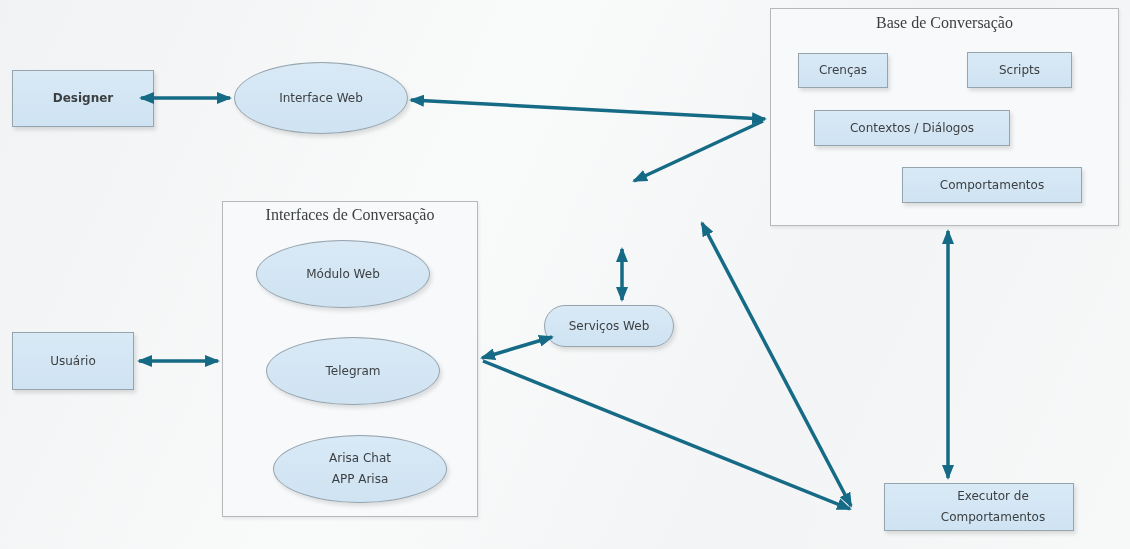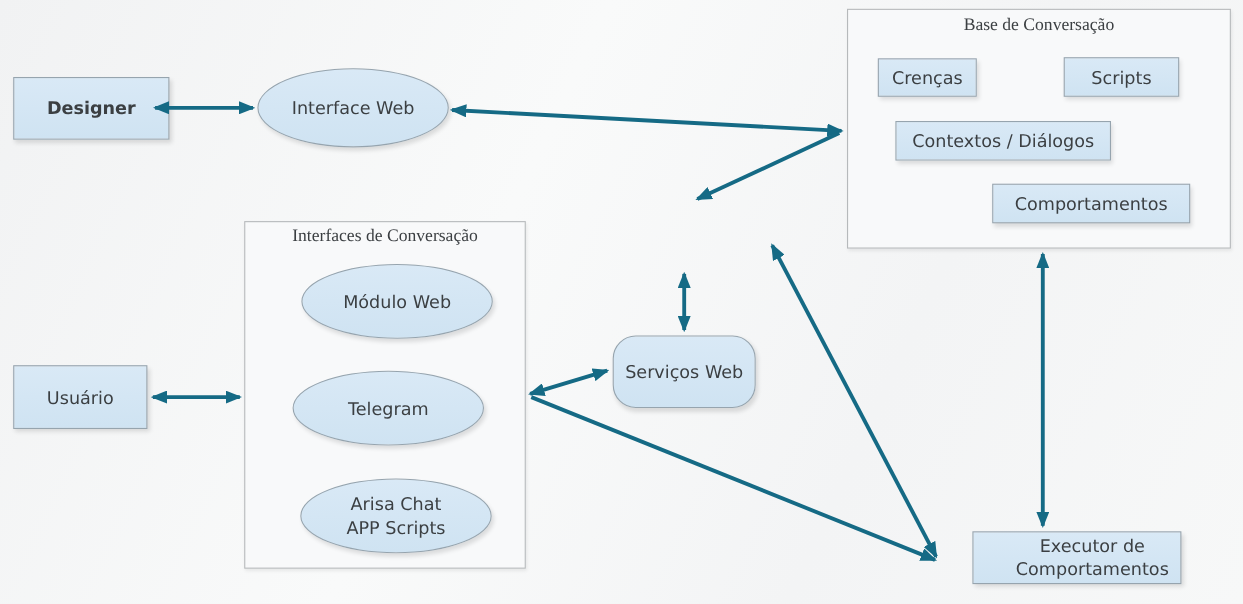--- a/index.html
+++ b/index.html
@@ -7,21 +7,21 @@
     position:relative;width:1130px;height:549px;overflow:hidden;
     background:linear-gradient(115deg,#f1f2f3 0%,#f9fafa 40%,#f3f4f5 70%,#f7f8f8 100%);
     font-family:"DejaVu Sans","Liberation Sans",sans-serif;
     color:#3b3f42;
   }
   .node{
     position:absolute;
     background:linear-gradient(180deg,#d9e9f6 0%,#cfe3f2 100%);
     border:1px solid #96a4ae;
     display:flex;align-items:center;justify-content:center;
-    text-align:center;font-size:16px;line-height:21px;
+    text-align:center;font-size:12px;line-height:21px;
     box-shadow:2px 3px 4px rgba(0,0,0,0.12);
     box-sizing:border-box;
   }
   .ellipse{border-radius:50%;}
   .container-box{
     position:absolute;
     background:#f8f9fa;
     border:1px solid #b6b9bb;
     box-sizing:border-box;
     box-shadow:1px 2px 3px rgba(0,0,0,0.07);
@@ -41,44 +41,44 @@
   <div class="container-title" style="left:770px;top:14px;width:349px;">Base de Conversação</div>
 
   <div class="container-box" style="left:222px;top:201px;width:256px;height:316px;"></div>
   <div class="container-title" style="left:222px;top:206px;width:256px;">Interfaces de Conversação</div>
 
   <div class="node" style="left:12px;top:70px;width:142px;height:57px;font-weight:bold;">Designer</div>
 
   <div class="node" style="left:12px;top:332px;width:122px;height:58px;text-align:center;">Usuário</div>
 
 
-  <div class="node" style="left:557px;top:305px;width:130px;height:66px;border-radius:21px;">Serviços Web</div>
+  <div class="node" style="left:544px;top:305px;width:130px;height:42px;border-radius:21px;">Serviços Web</div>
 
   <div class="node" style="left:884px;top:483px;width:190px;height:48px;padding-left:28px;">
     <div>
       <div>Executor de</div>
       <div>Comportamentos</div>
     </div>
   </div>
 
   <div class="node" style="left:798px;top:53px;width:90px;height:35px;">Crenças</div>
   <div class="node" style="left:967px;top:52px;width:105px;height:36px;">Scripts</div>
   <div class="node" style="left:814px;top:110px;width:196px;height:36px;">Contextos / Diálogos</div>
   <div class="node" style="left:902px;top:167px;width:180px;height:36px;">Comportamentos</div>
 
   <div class="node ellipse" style="left:234px;top:62px;width:174px;height:72px;">Interface Web</div>
 
-  <div class="node ellipse" style="left:274px;top:240px;width:174px;height:68px;text-align:center;">Módulo Web</div>
+  <div class="node ellipse" style="left:256px;top:240px;width:174px;height:68px;text-align:center;">Módulo Web</div>
 
   <div class="node ellipse" style="left:266px;top:337px;width:174px;height:68px;">Telegram</div>
 
   <div class="node ellipse" style="left:273px;top:435px;width:174px;height:68px;">
     <div>
       <div>Arisa Chat</div>
-      <div>APP Scripts</div>
+      <div>APP Arisa</div>
     </div>
   </div>
 
   <svg class="arrow-layer" width="1130" height="549" viewBox="0 0 1130 549">
     <defs>
       <marker id="headE" markerUnits="userSpaceOnUse" markerWidth="15" markerHeight="12" refX="13" refY="6" orient="auto">
         <path d="M0,0 L15,6 L0,12 z" fill="#156a85"></path>
       </marker>
       <marker id="headS" markerUnits="userSpaceOnUse" markerWidth="15" markerHeight="12" refX="13" refY="6" orient="auto-start-reverse">
         <path d="M0,0 L15,6 L0,12 z" fill="#156a85"></path>

